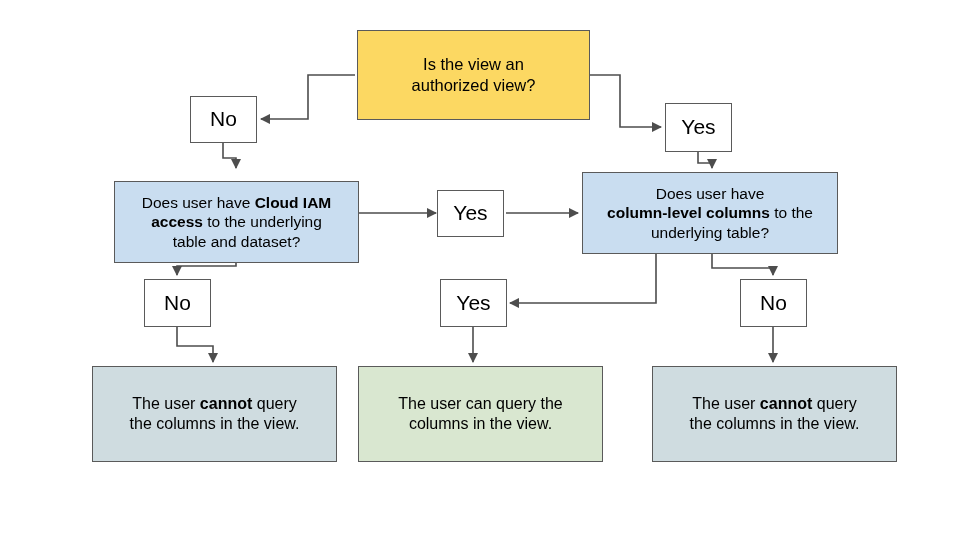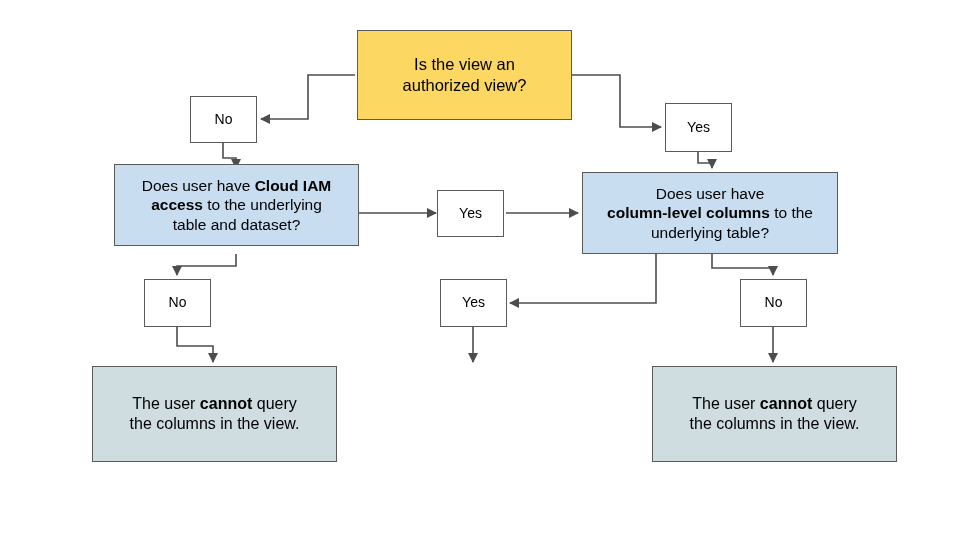--- a/index.html
+++ b/index.html
@@ -47,21 +47,21 @@
   .node-decision-start {
     background: #FCD862;
     font-size: 16.5px;
   }
   .node-decision {
     background: #C9DDF0;
     font-size: 15.5px;
   }
   .node-label {
     background: #ffffff;
-    font-size: 14px;
+    font-size: 21px;
   }
   .node-result-deny {
     background: #CFDCE0;
     font-size: 16px;
     align-items: center;
   }
   .node-result-allow {
     background: #D9E7D0;
     font-size: 16px;
   }
@@ -99,34 +99,34 @@
       <path d="M 712 254 L 712 268 L 773 268 L 773 275" marker-end="url(#arrow)"></path>
 
       <path d="M 177 327 L 177 346 L 213 346 L 213 362" marker-end="url(#arrow)"></path>
 
       <path d="M 473 327 L 473 362" marker-end="url(#arrow)"></path>
 
       <path d="M 773 327 L 773 362" marker-end="url(#arrow)"></path>
     </g>
   </svg>
 
-  <div class="node node-decision-start" style="left:357px; top:30px; width:215px; height:90px;">
+  <div class="node node-decision-start" style="left:357px; top:30px; width:233px; height:90px;">
     <span class="txt">Is the view an
 authorized view?</span>
   </div>
 
   <div class="node node-label" style="left:190px; top:96px; width:67px; height:47px;">
     <span class="txt">No</span>
   </div>
 
   <div class="node node-label" style="left:665px; top:103px; width:67px; height:49px;">
     <span class="txt">Yes</span>
   </div>
 
-  <div class="node node-decision" style="left:114px; top:164px; width:245px; height:82px;">
+  <div class="node node-decision" style="left:114px; top:181px; width:245px; height:82px;">
     <span class="txt">Does user have <b>Cloud IAM<br>access</b> to the underlying<br>table and dataset?</span>
   </div>
 
   <div class="node node-label" style="left:437px; top:190px; width:67px; height:47px;">
     <span class="txt">Yes</span>
   </div>
 
   <div class="node node-decision" style="left:582px; top:172px; width:256px; height:82px;">
     <span class="txt">Does user have<br><b>column-level columns</b> to the<br>underlying table?</span>
   </div>
@@ -140,18 +140,21 @@
   </div>
 
   <div class="node node-label" style="left:740px; top:279px; width:67px; height:48px;">
     <span class="txt">No</span>
   </div>
 
   <div class="node node-result-deny" style="left:92px; top:366px; width:245px; height:96px;">
     <span class="txt">The user <b>cannot</b> query<br>the columns in the view.</span>
   </div>
 
+  <div class="node node-result-allow" style="left:358px; top:366px; width:245px; height:96px;">
+    <span class="txt">The user can query the<br>columns in the view.</span>
+  </div>
 
   <div class="node node-result-deny" style="left:652px; top:366px; width:245px; height:96px;">
     <span class="txt">The user <b>cannot</b> query<br>the columns in the view.</span>
   </div>
 
 </div>
 
 </body></html>

